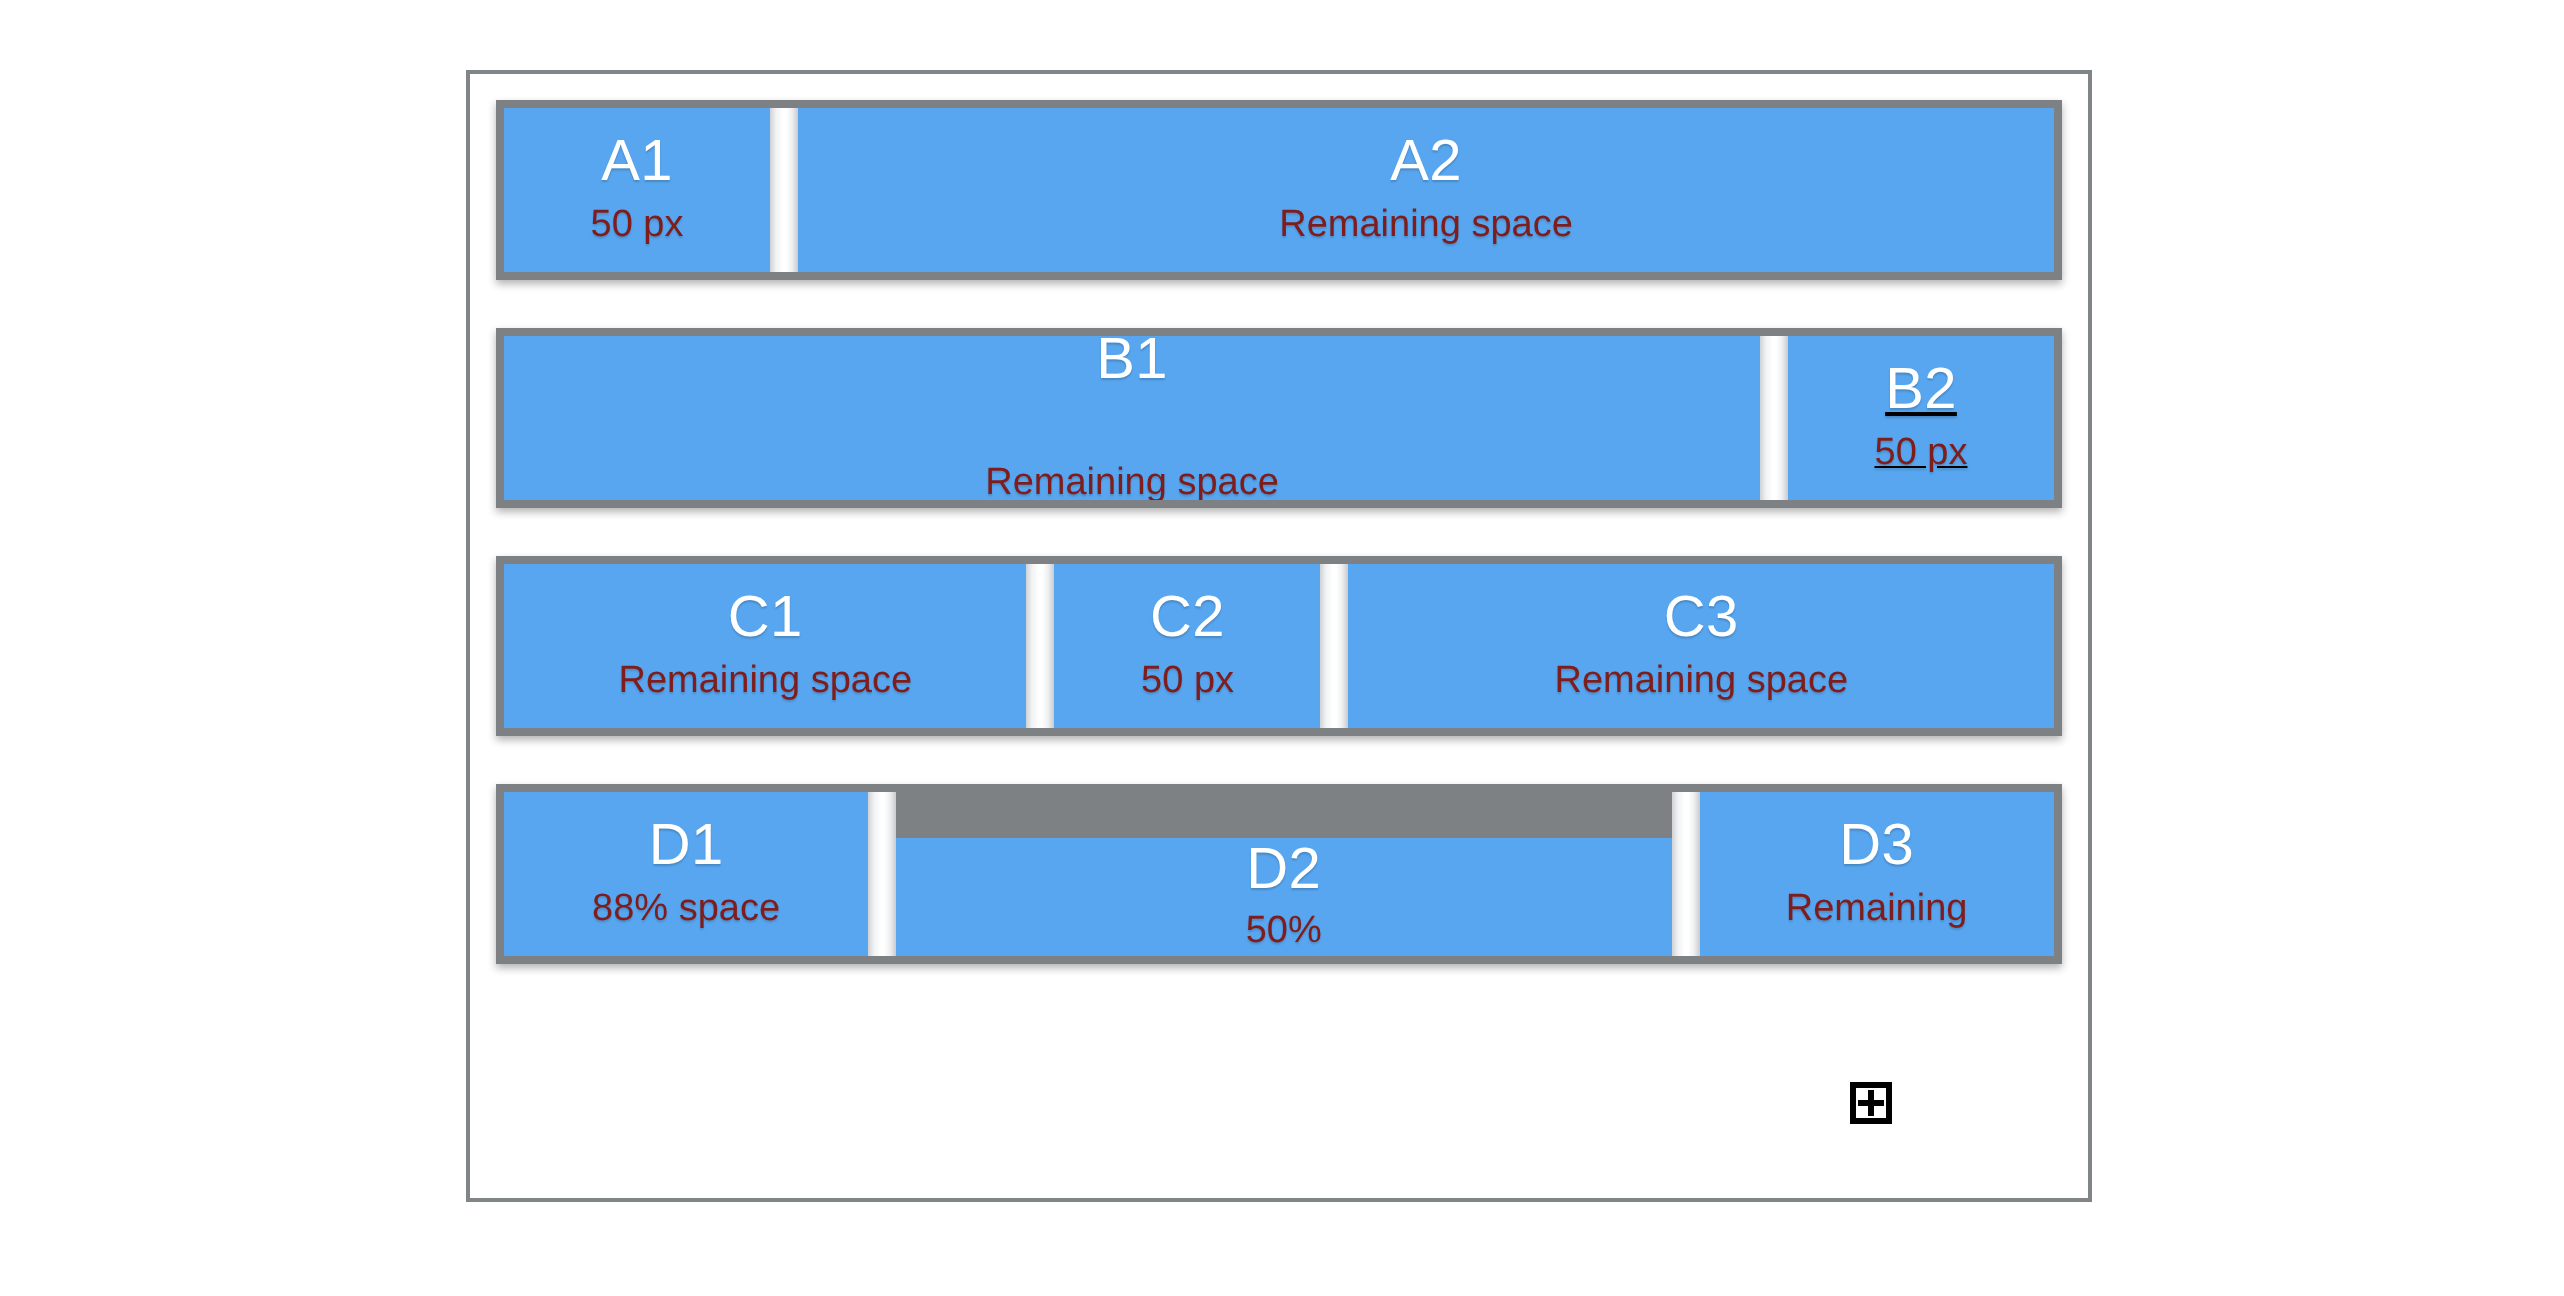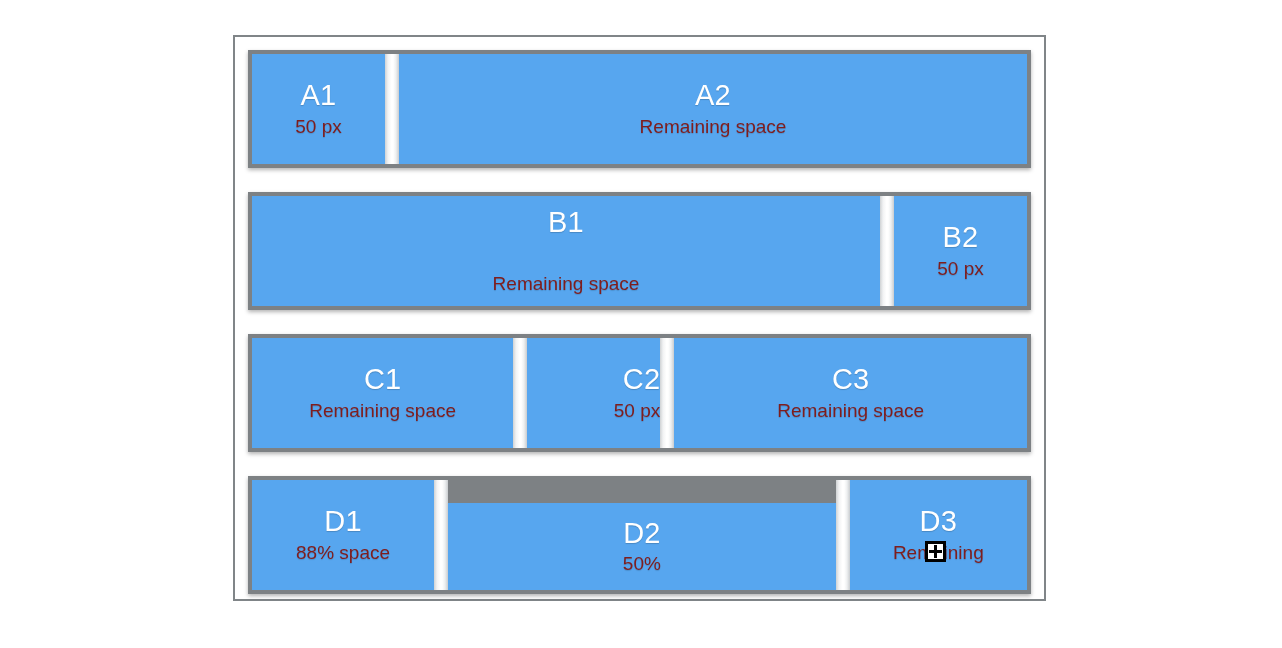--- a/index.html
+++ b/index.html
@@ -30,21 +30,21 @@
   }
 
   
   .split-row {
     position: relative;
     box-sizing: border-box;
     border: 4px solid #7d8184;
     background: #7d8184;
     display: flex;
     flex-direction: row;
-    height: 118px;
+    height: 90px;
     margin-bottom: 24px;
     box-shadow: 0 2px 4px rgba(0,0,0,0.30);
   }
   .split-row:last-child { margin-bottom: 0; }
 
   
   .pane {
     position: relative;
     background: #57a6ef;
     display: flex;
@@ -130,33 +130,33 @@
       <span class="pane-sub">Remaining space</span>
     </div>
   </div>
 
   <div class="split-row">
     <div class="pane" style="flex:1 1 auto;gap:31px;">
       <span class="pane-title">B1</span>
       <span class="pane-sub">Remaining space</span>
     </div>
     <div class="splitter"></div>
-    <div class="pane" style="flex:0 0 133px;">
+    <div class="pane" style="flex:0 0 133px;text-decoration:underline;">
       <span class="pane-title">B2</span>
       <span class="pane-sub">50 px</span>
     </div>
   </div>
 
   <div class="split-row">
     <div class="pane" style="flex:1 1 0;">
       <span class="pane-title">C1</span>
       <span class="pane-sub">Remaining space</span>
     </div>
     <div class="splitter"></div>
-    <div class="pane" style="flex:0 0 133px;align-items:flex-end;">
+    <div class="pane" style="flex:0 0 133px;">
       <span class="pane-title">C2</span>
       <span class="pane-sub">50 px</span>
     </div>
     <div class="splitter"></div>
     <div class="pane" style="flex:1.35 1 0;">
       <span class="pane-title">C3</span>
       <span class="pane-sub">Remaining space</span>
     </div>
   </div>
 

